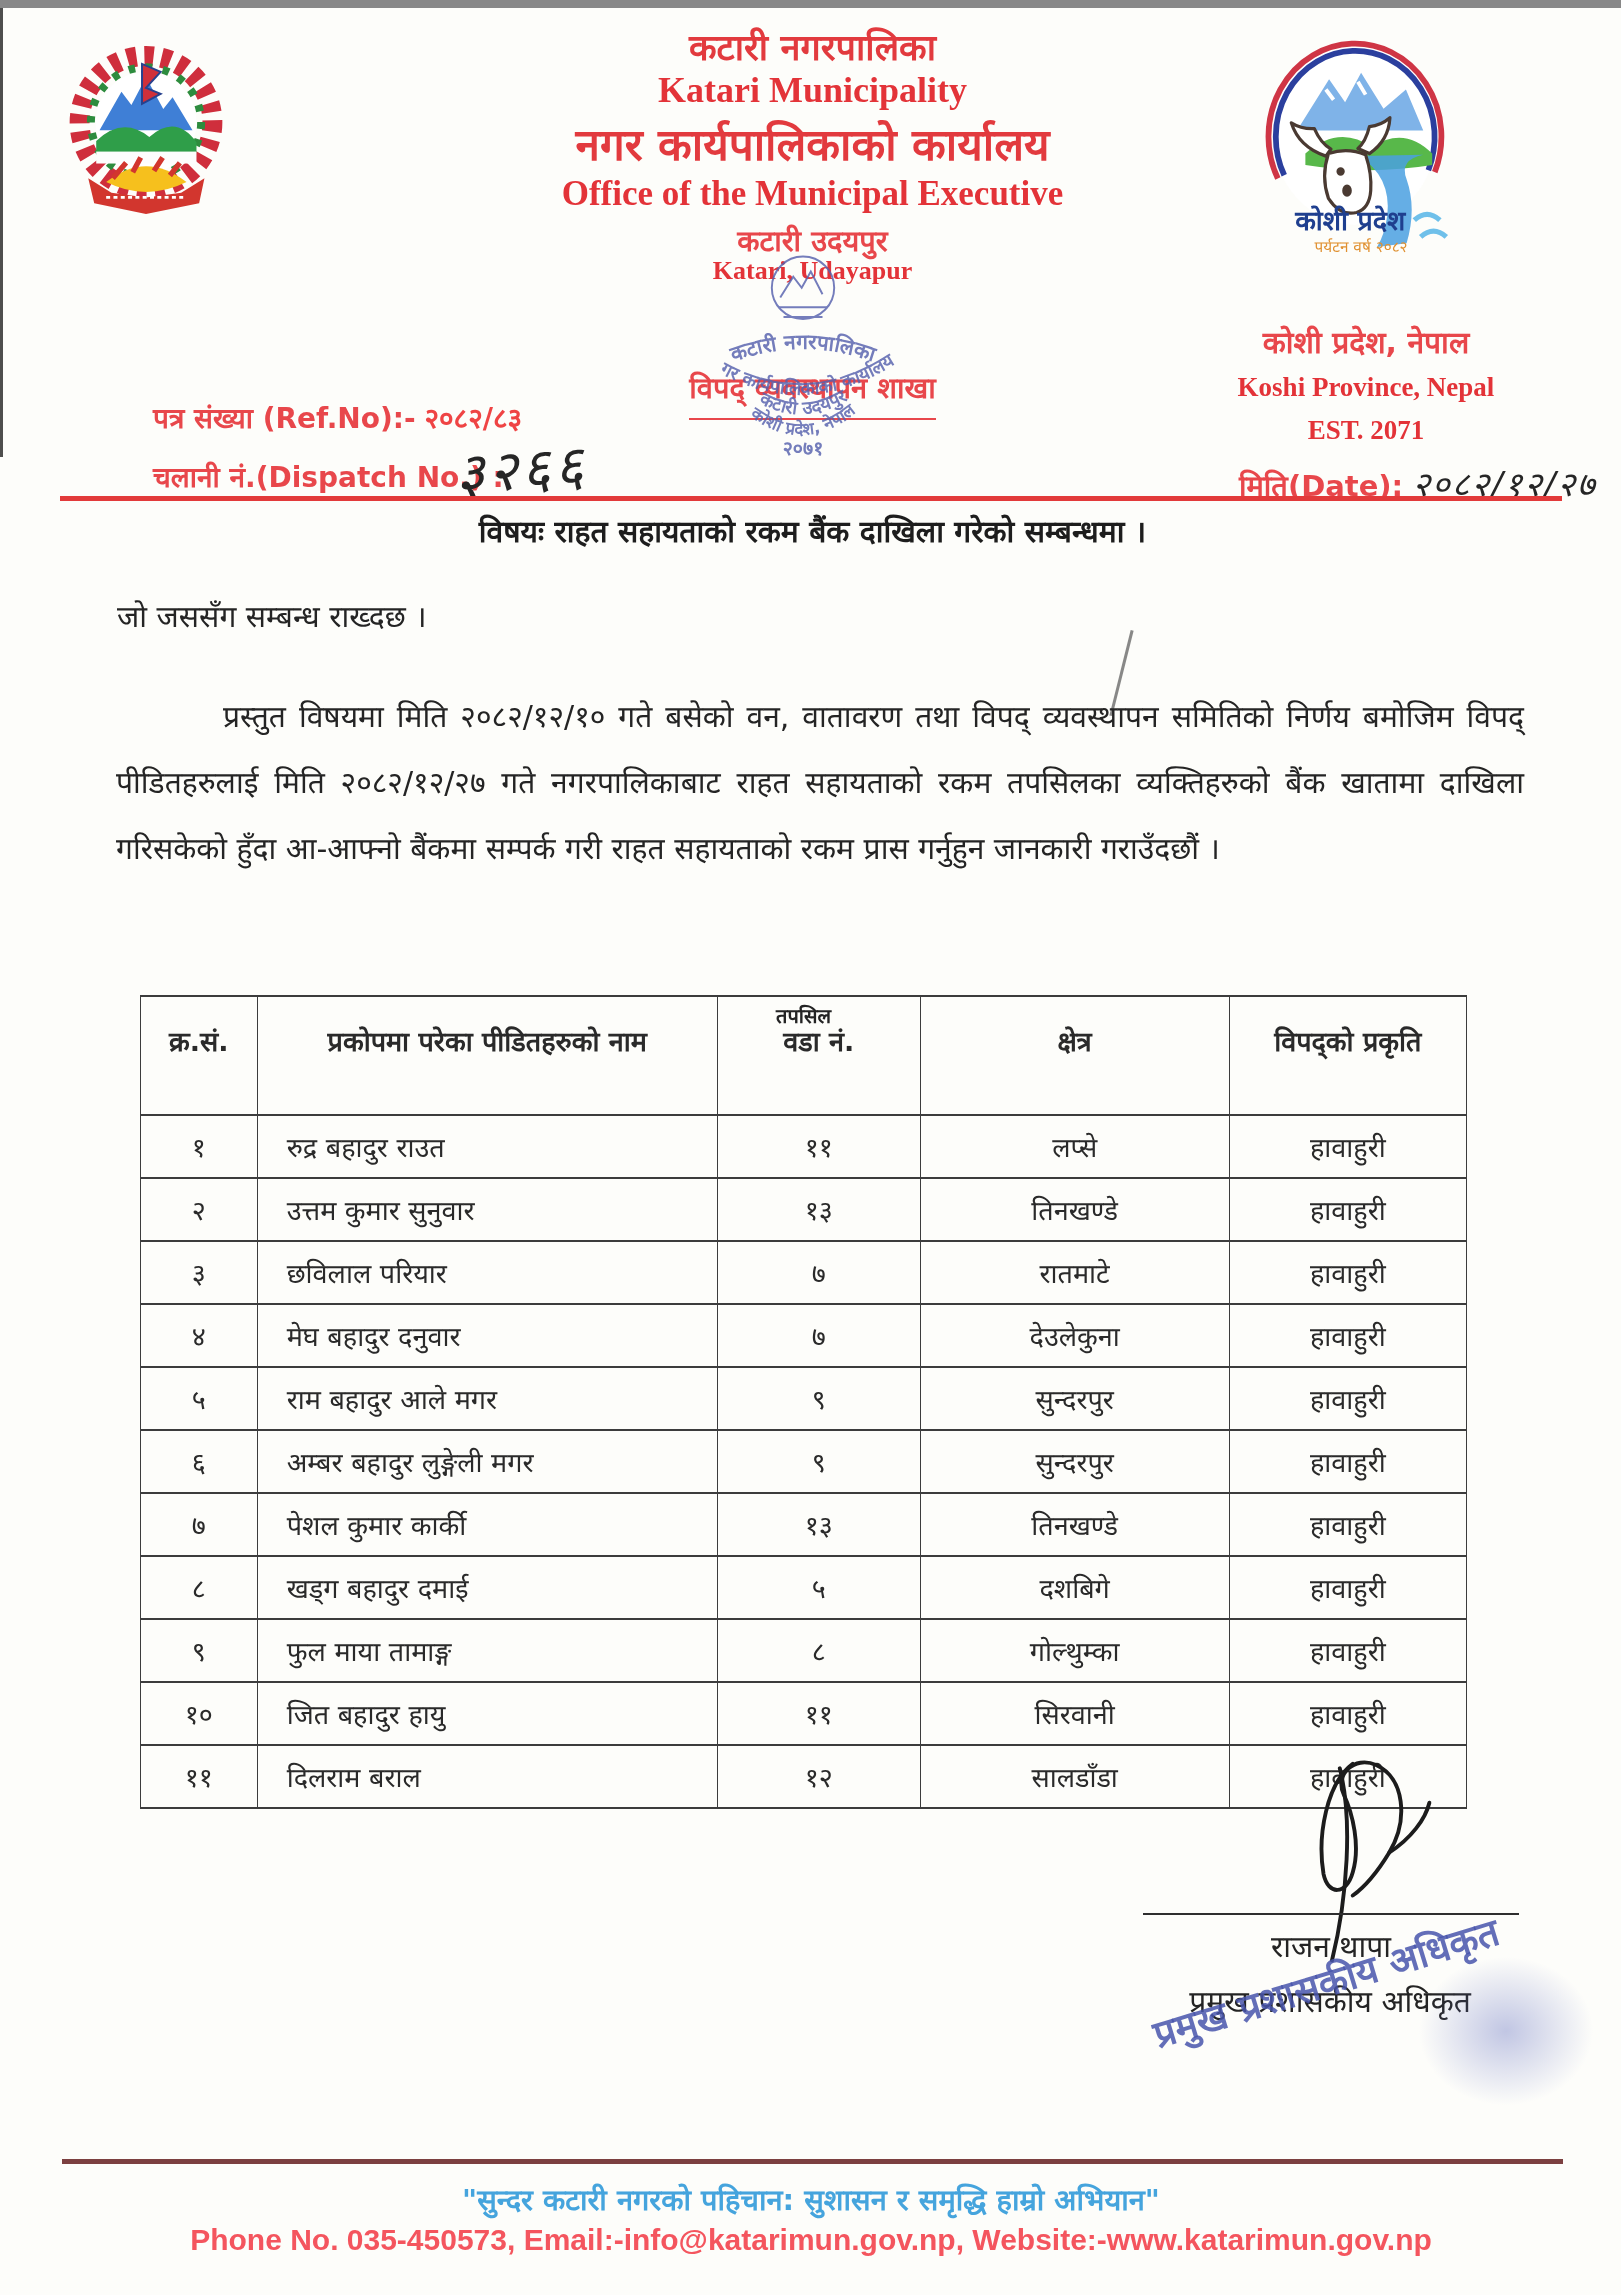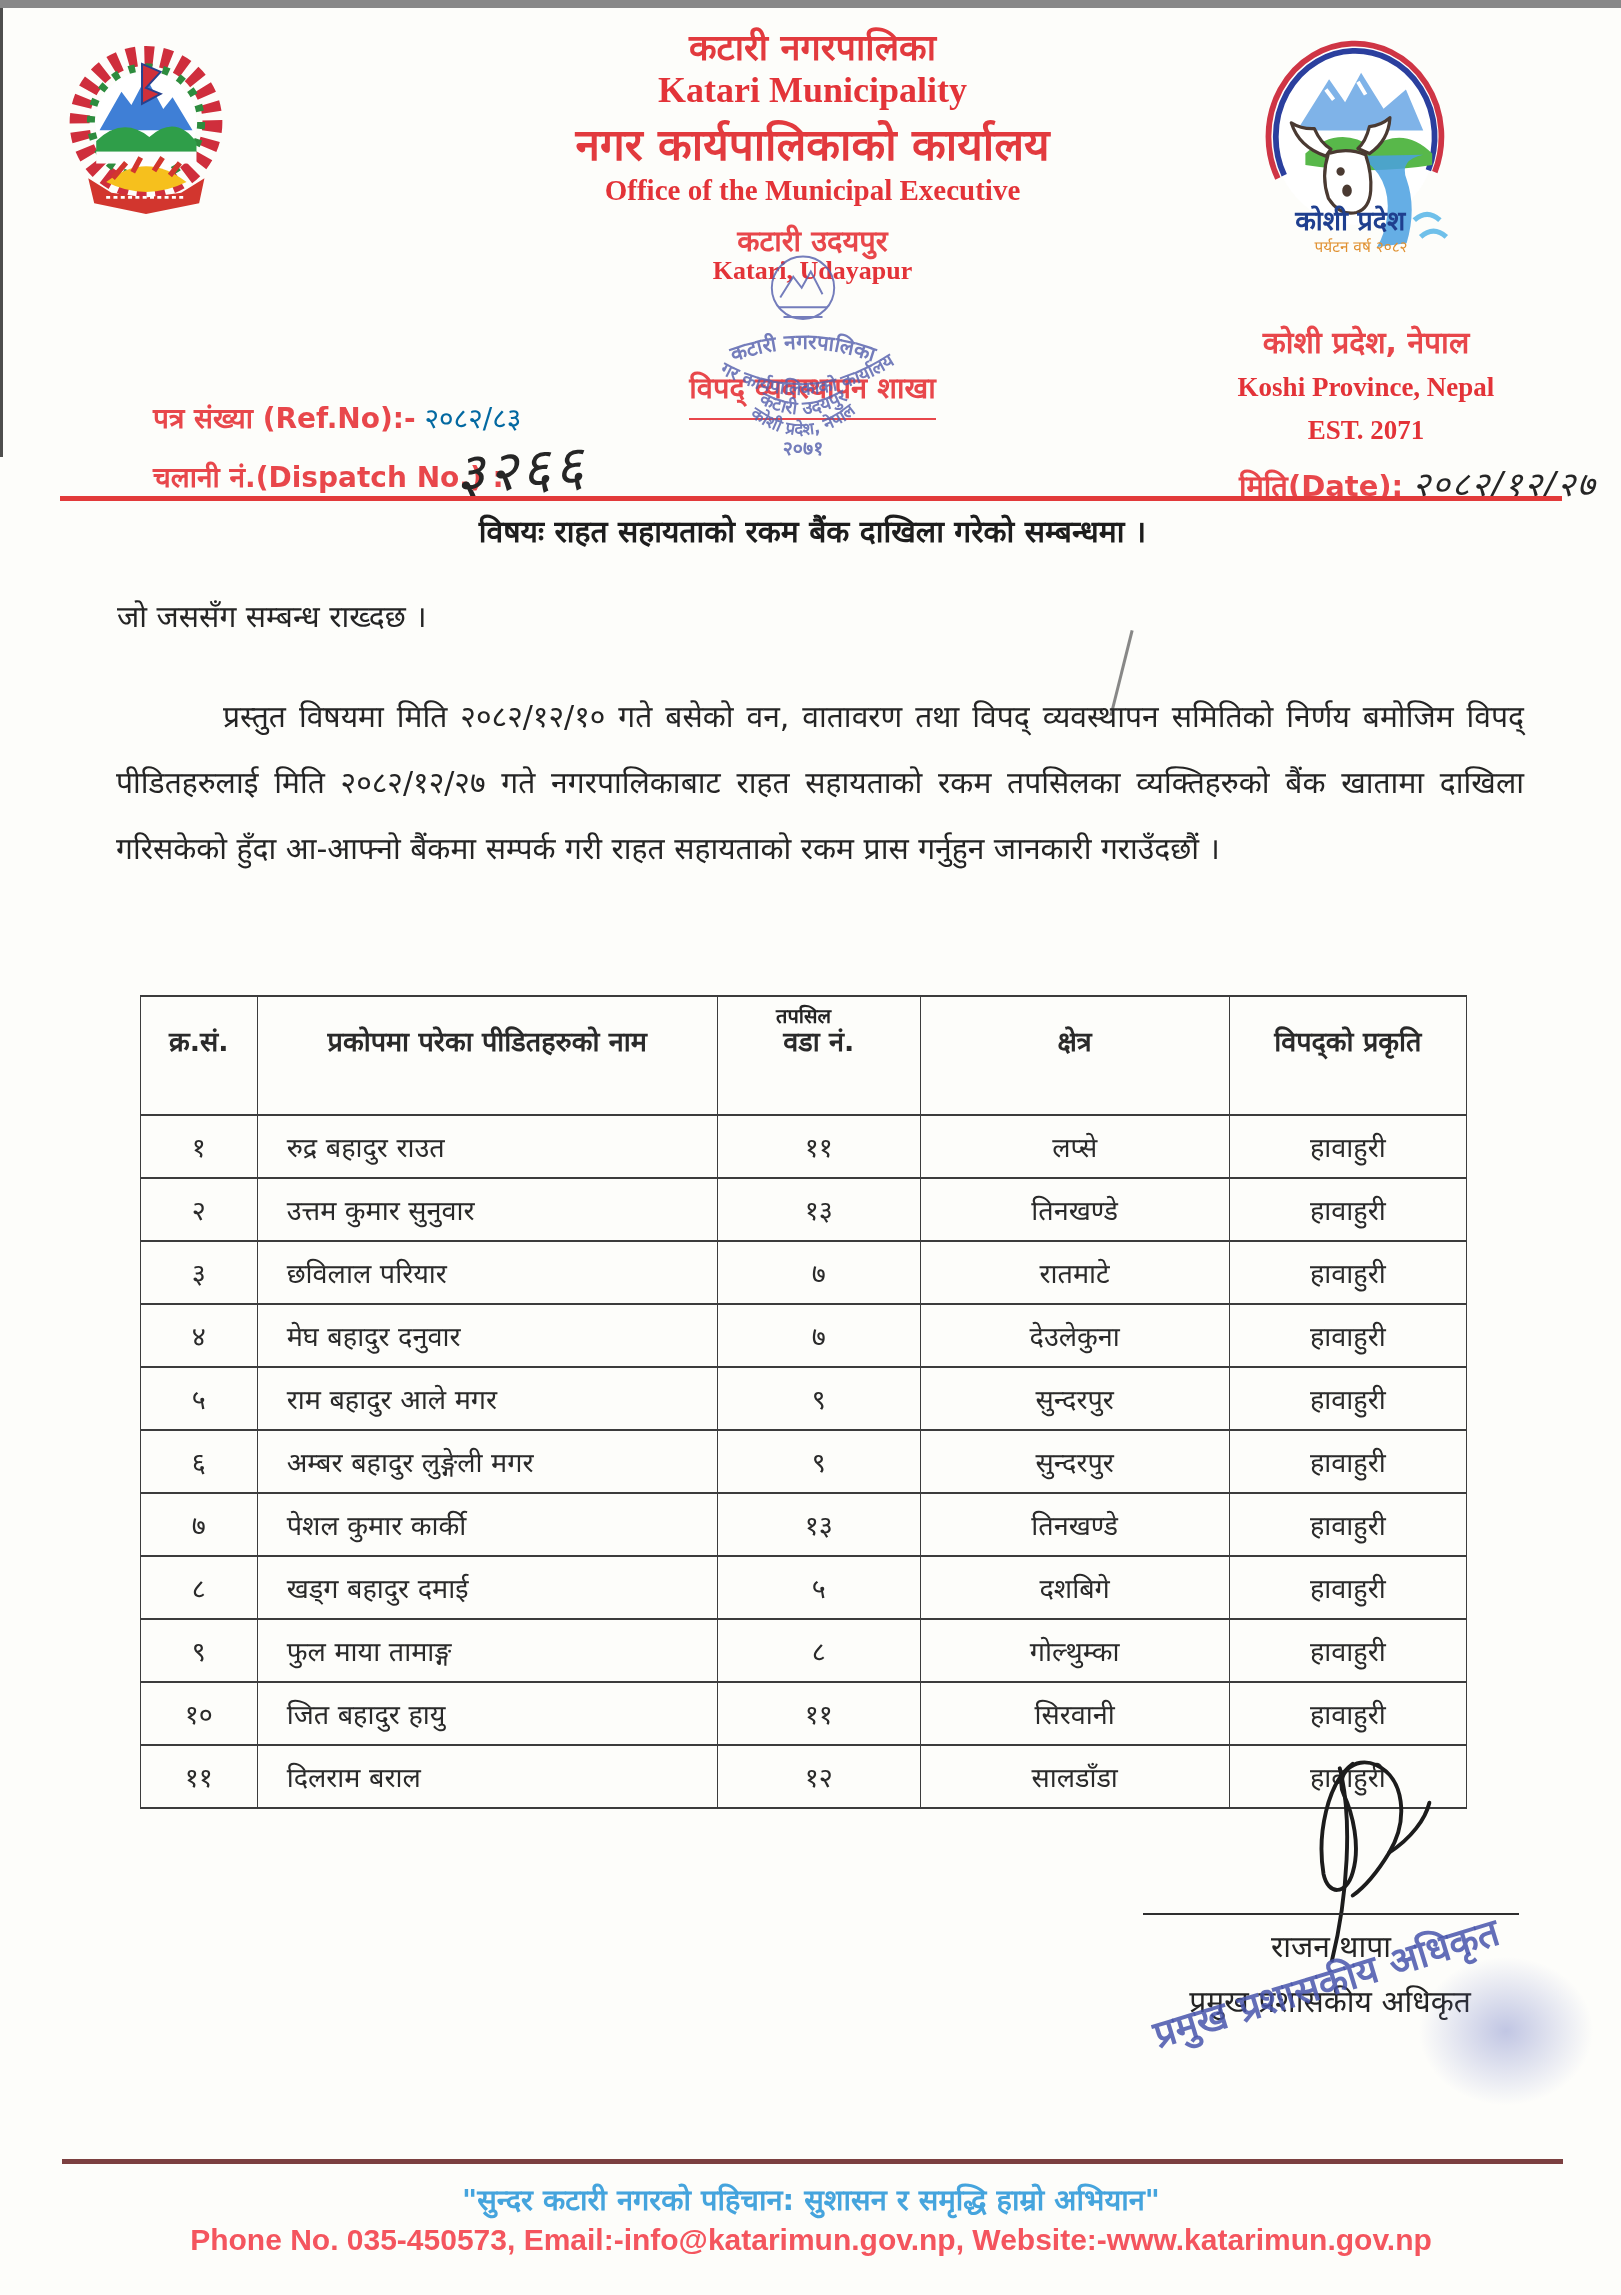--- a/index.html
+++ b/index.html
@@ -6,33 +6,33 @@
   .page{position:relative;width:1622px;height:2295px;background:#fdfdfa;overflow:hidden;
         font-family:"DejaVu Sans",sans-serif;color:#222;margin-top:8px;}
   .abs{position:absolute;}
   
   .hdr-center{position:absolute;left:403px;top:0;width:819px;text-align:center;z-index:1;}
   .red-np{color:#e23a3e;font-weight:bold;}
   .red-en{color:#e33338;font-family:"Liberation Serif",serif;font-weight:bold;}
   .h-np1{position:absolute;left:0;top:14.3px;width:100%;font-size:36px;}
   .h-en1{position:absolute;left:0;top:61px;width:100%;font-size:36px;}
   .h-np2{position:absolute;left:0;top:105px;width:100%;font-size:44px;}
-  .h-en2{position:absolute;left:0;top:166px;width:100%;font-size:29px;}
+  .h-en2{position:absolute;left:0;top:166px;width:100%;font-size:35px;}
   .h-np3{position:absolute;left:0;top:212px;width:100%;font-size:29px;color:#e8474b;font-weight:bold;}
   .h-en3{position:absolute;left:0;top:248px;width:100%;font-size:26px;z-index:2;}
   .h-np4{position:absolute;left:0;top:359px;width:100%;font-size:29px;color:#e8474b;font-weight:bold;z-index:4;}
   .h-np4 span{display:inline-block;border-bottom:2.6px solid #e8474b;padding-bottom:12px;}
   .province-block{position:absolute;left:1184px;top:311px;width:364px;text-align:center;}
   .p-np{font-size:30px;color:#e8474b;font-weight:bold;line-height:47px;}
   .p-en{font-size:27px;line-height:43px;}
   
   .ref-line{position:absolute;left:153px;top:390px;font-size:28px;}
   .dispatch-line{position:absolute;left:153px;top:449px;font-size:28px;}
   .label-red{color:#e8474b;font-weight:bold;}
-  .val-black{color:#0369a1;font-weight:normal;}
+  .val-black{color:#ef4444;font-weight:bold;}
   .hand{color:#262626;font-style:italic;font-weight:500;}
   .dispatch-val{position:absolute;left:455px;top:421px;font-size:56px;transform:rotate(-4deg);letter-spacing:3.9px;}
   .date-line{position:absolute;left:1239px;top:452px;font-size:29px;white-space:nowrap;}
   .date-val{font-size:34px;font-style:italic;font-weight:500;letter-spacing:2px;}
   .red-rule{position:absolute;left:60px;top:488px;width:1502px;height:5.2px;background:#e23a3a;}
   
   .subject{position:absolute;left:260px;top:502px;width:1105px;text-align:center;
            font-size:30px;font-weight:600;color:#1d1d1d;}
   .salutation{position:absolute;left:117px;top:587px;font-size:30px;font-weight:500;color:#242424;}
   .body-par{position:absolute;left:116px;top:676px;width:1408px;font-size:30px;line-height:66px;

